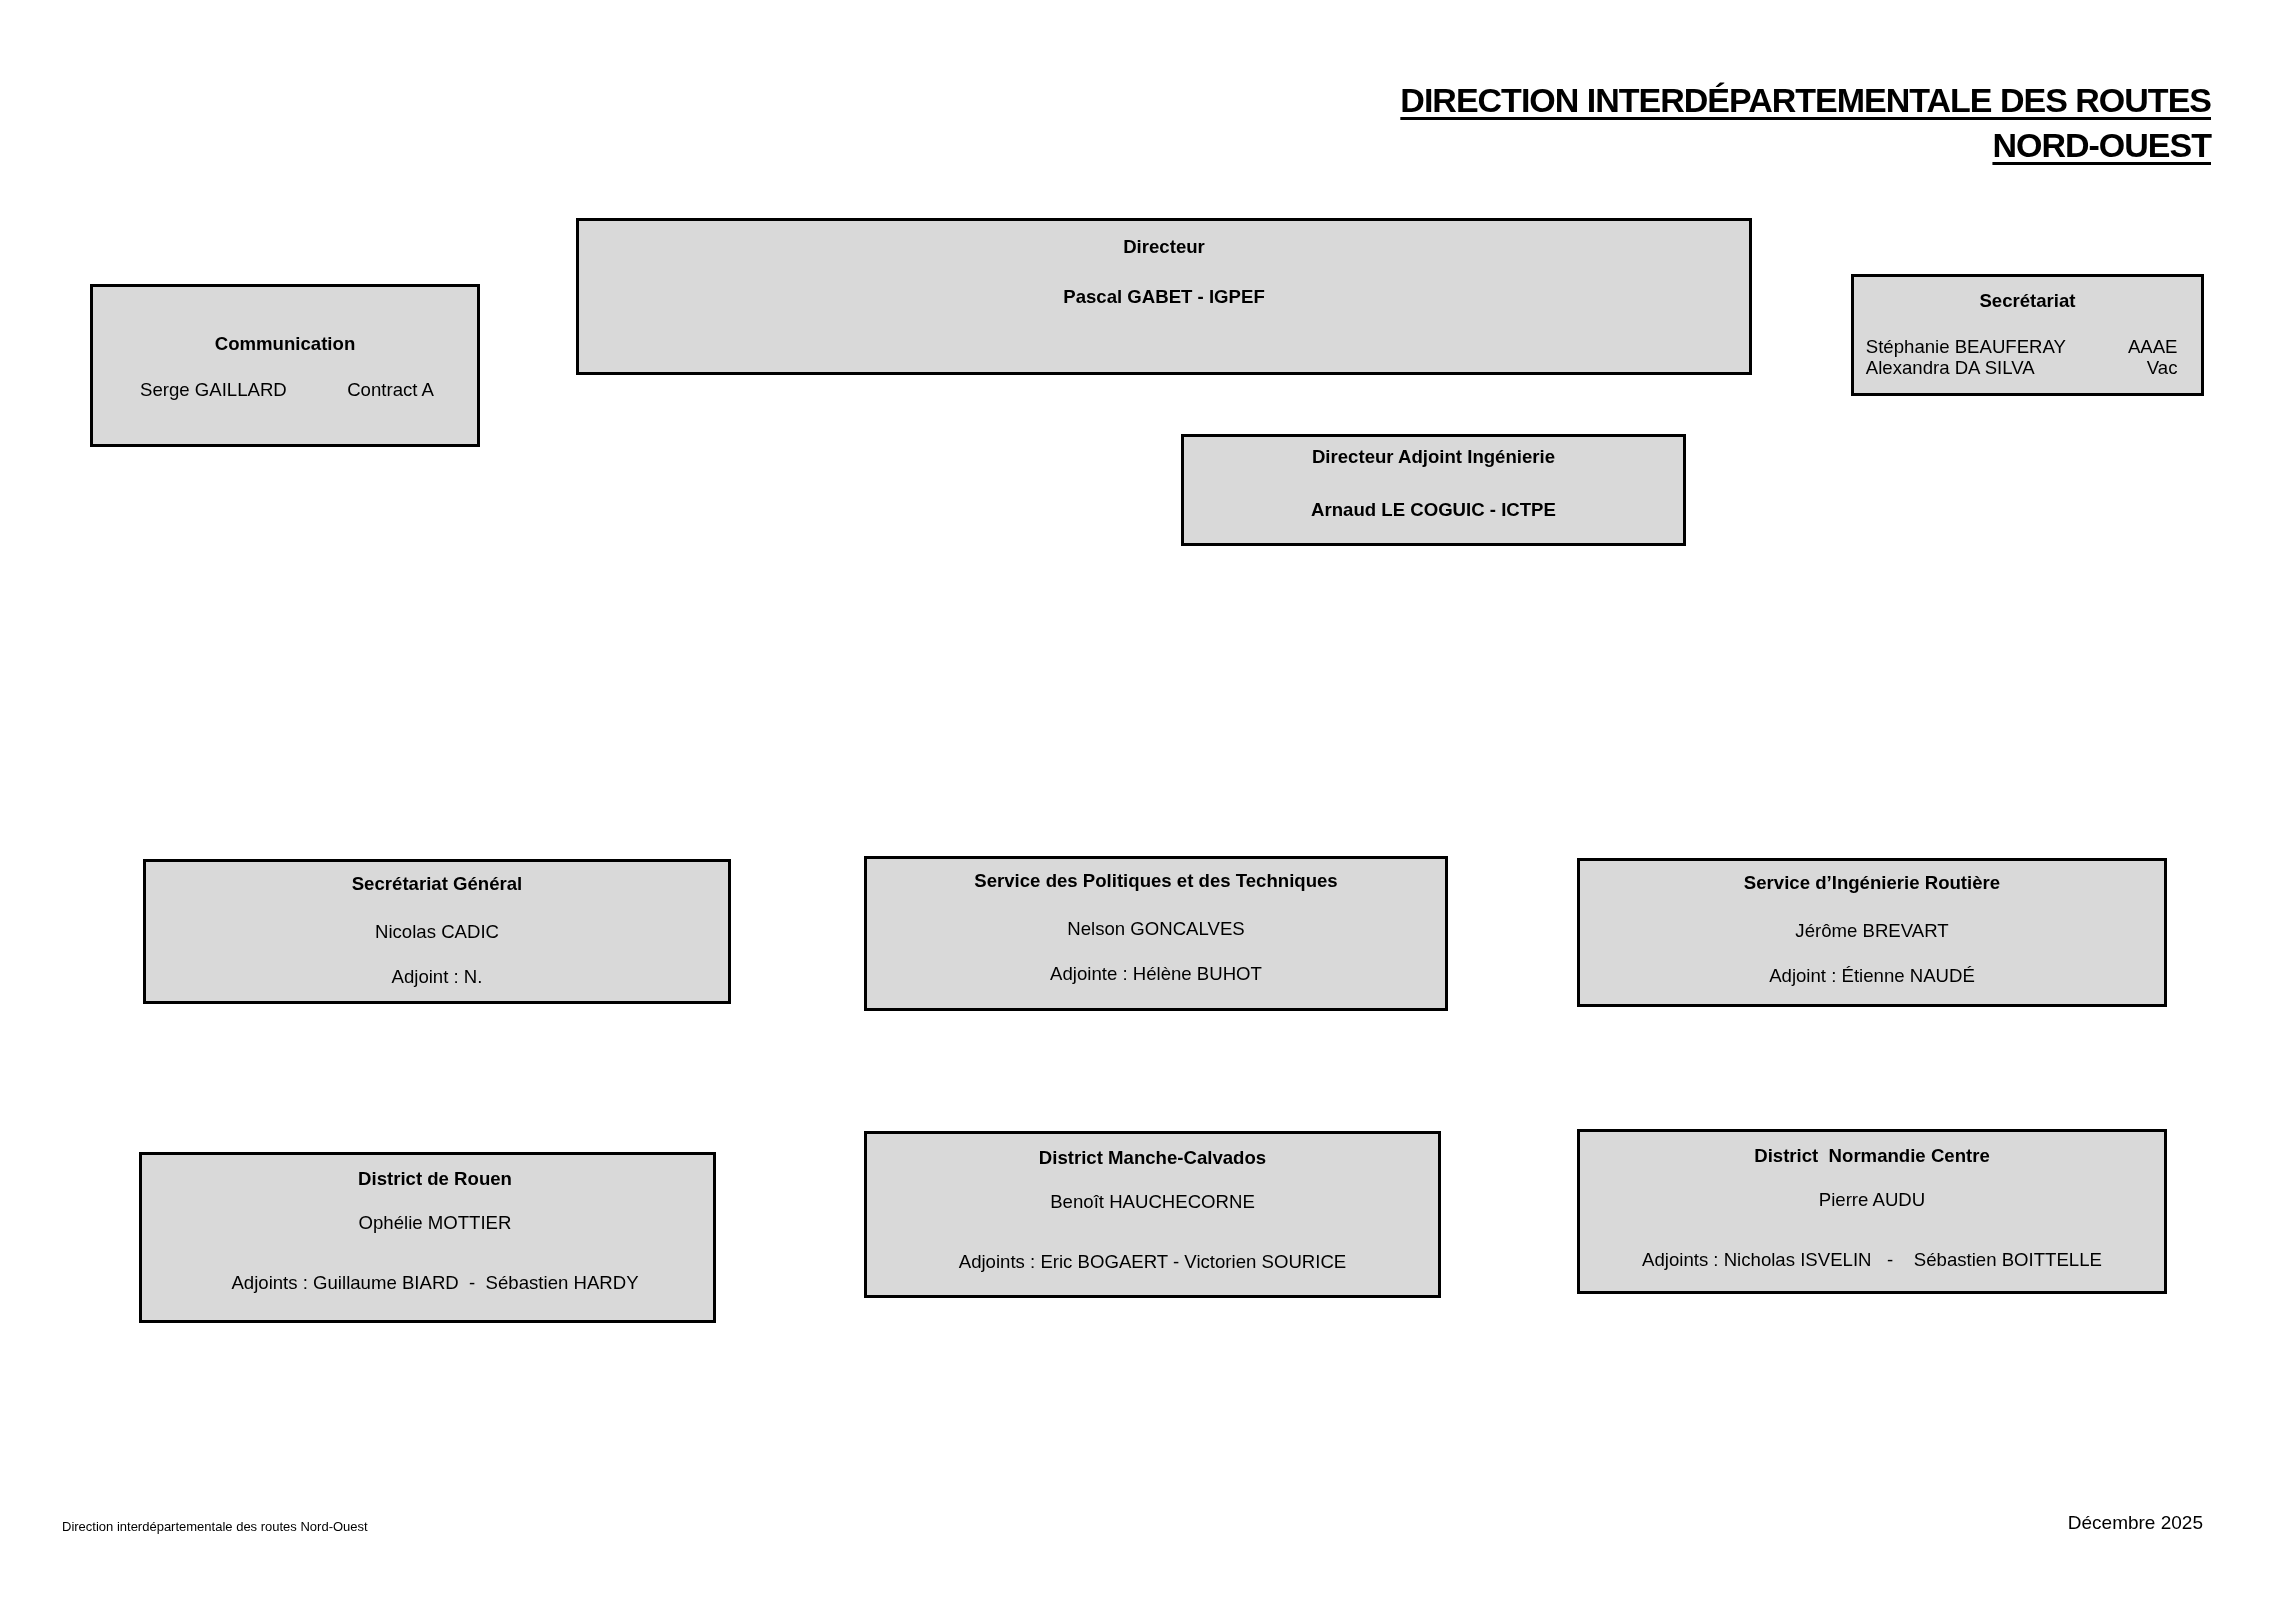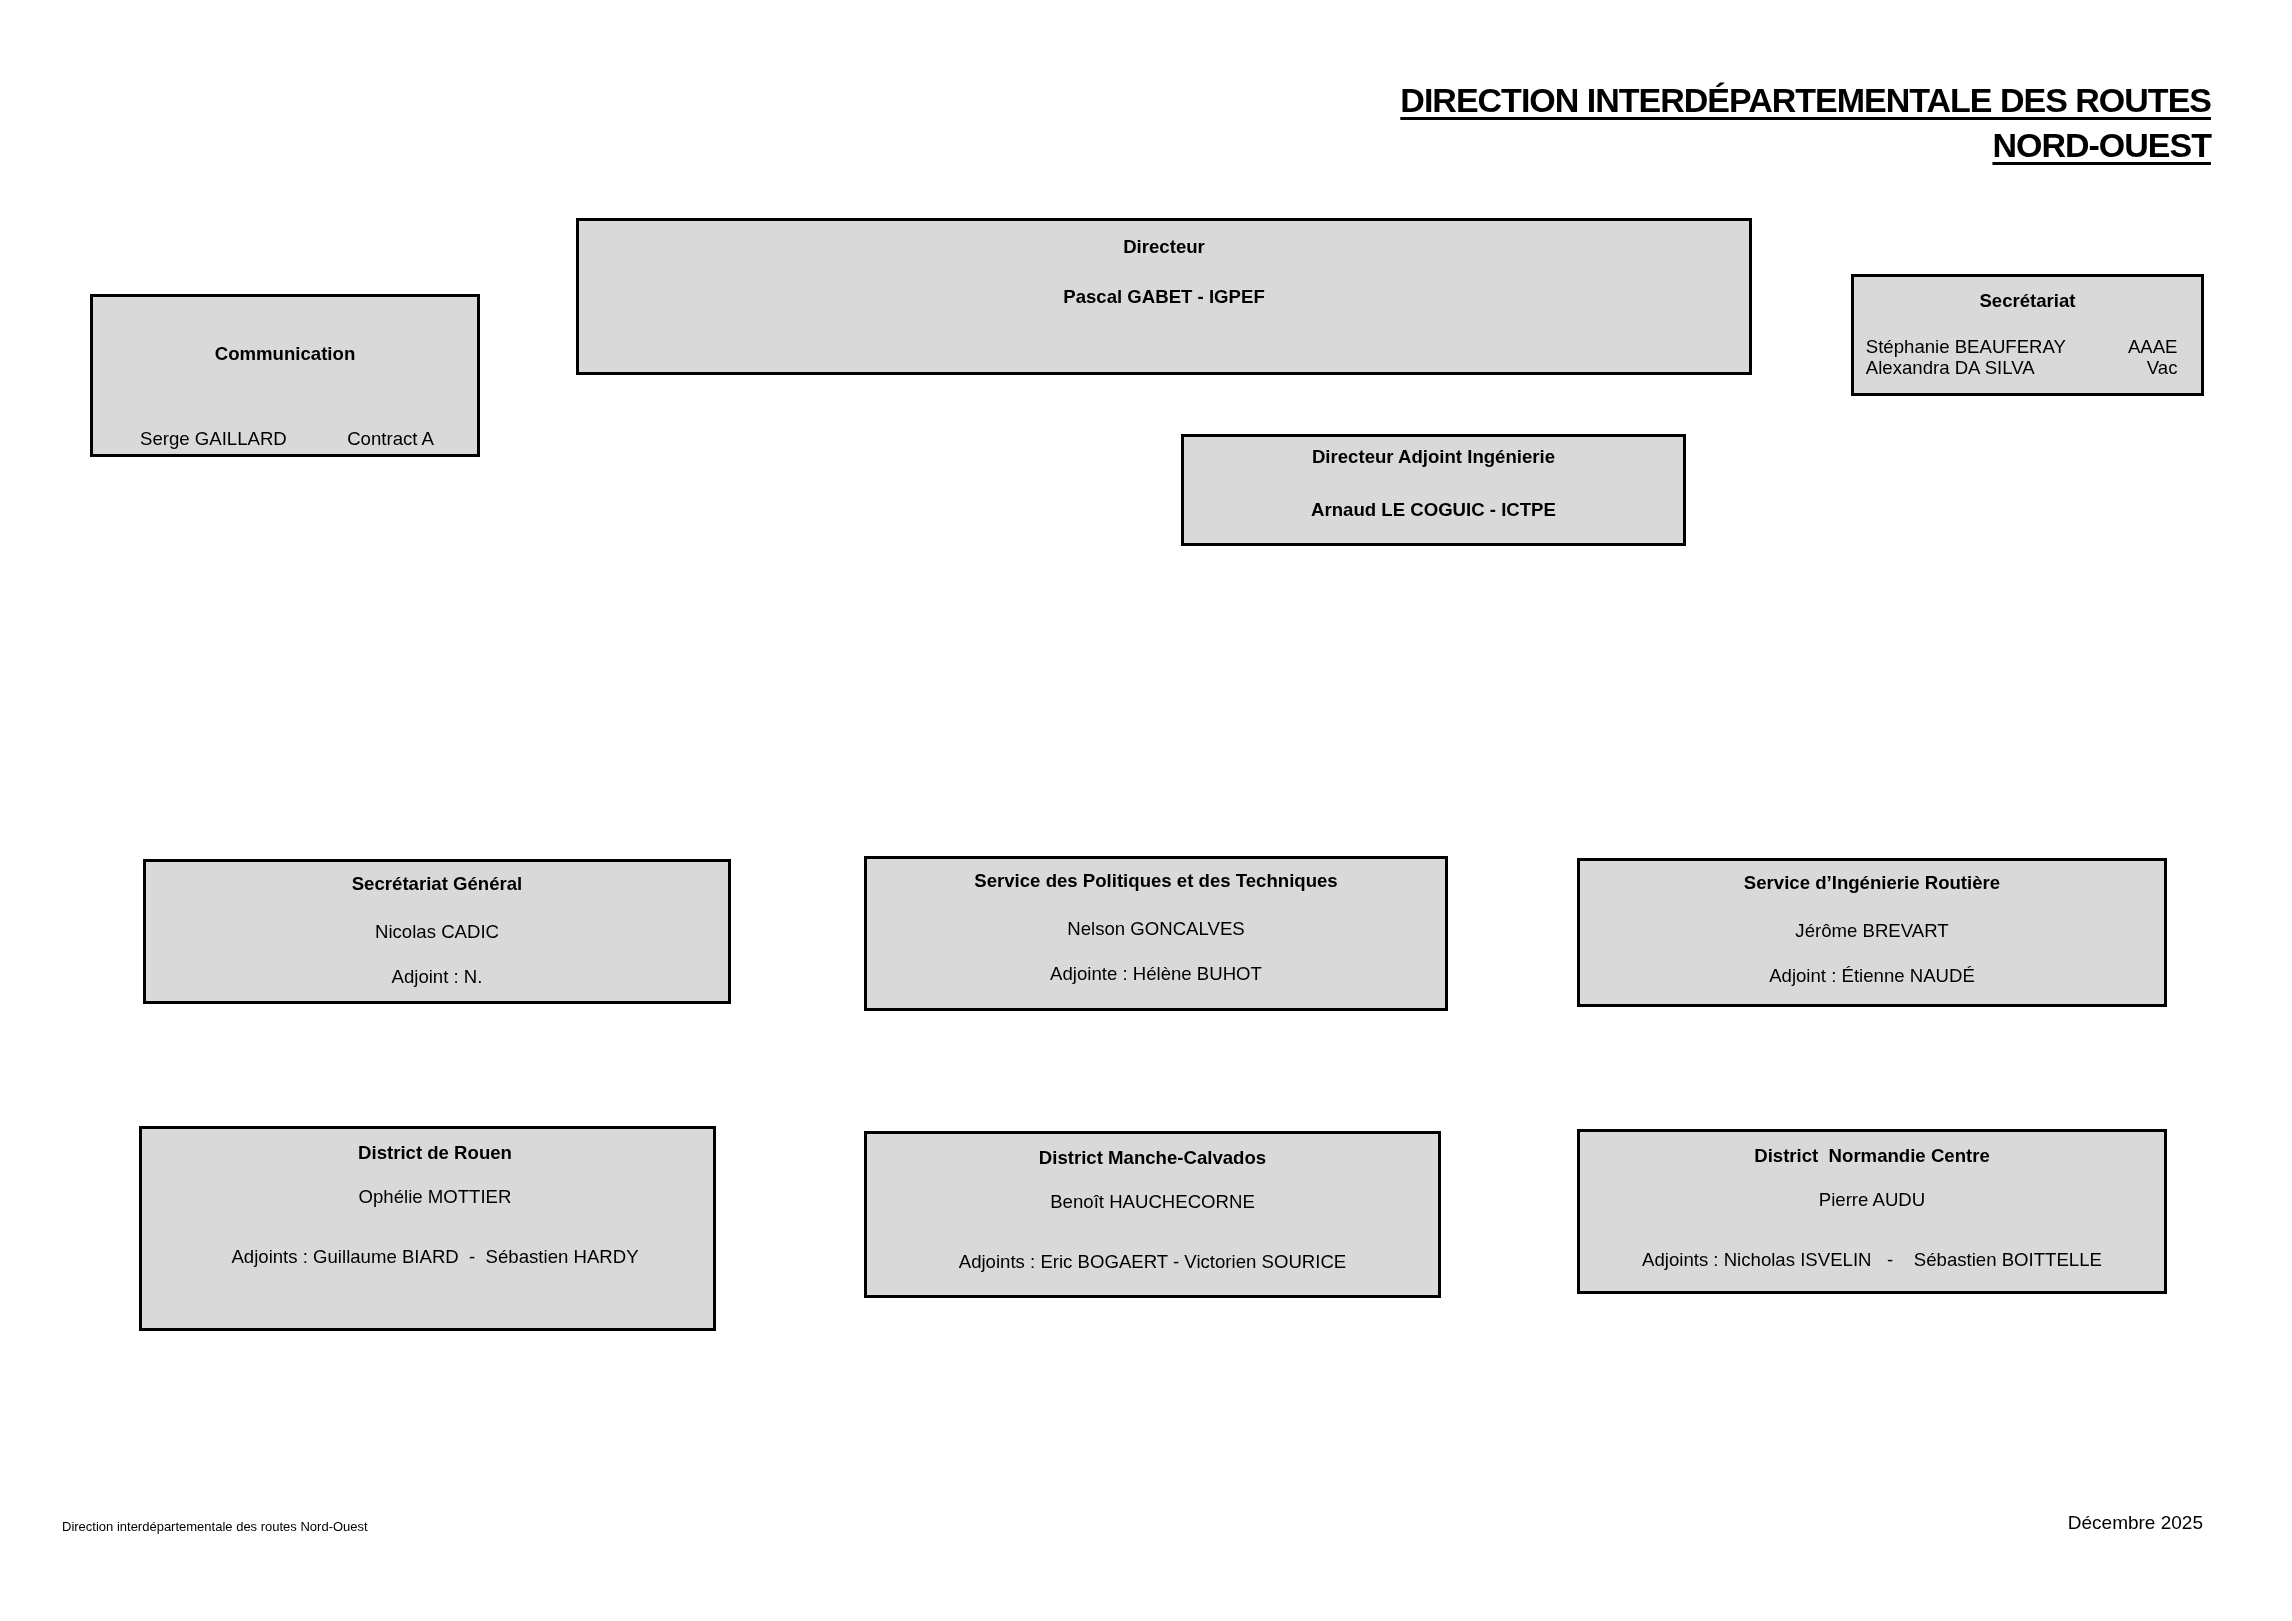--- a/index.html
+++ b/index.html
@@ -52,21 +52,21 @@
     justify-content:space-between;
     white-space:pre;
   }
   .bold-box .box-line{font-weight:bold;text-align:right;}
 
   
   #box-directeur        {left:576px;  top:218px;  width:1176px; height:157px;}
   #box-directeur .box-title{margin-top:13.7px;}
   #box-directeur .box-line {margin-top:27.4px;}
 
-  #box-communication    {left:90px;   top:294px;  width:390px;  height:163px;gap:39px;}
+  #box-communication    {left:90px;   top:284px;  width:390px;  height:163px;}
   #box-communication .box-title{margin-top:45px;}
   #box-communication .row{margin-top:23.5px;padding:0 43px 0 47px;}
 
   #box-secretariat      {left:1851px; top:274px;  width:353px;  height:122px;}
   #box-secretariat .box-title{margin-top:11.8px;}
   #box-secretariat .row{padding:0 23.5px 0 11.8px;}
   #box-secretariat .row.first{margin-top:23.5px;}
 
   #box-adj-exploitation {left:638px;  top:434px;  width:498px;  height:112px;}
   #box-adj-ingenierie   {left:1181px; top:434px;  width:505px;  height:112px;}
@@ -80,21 +80,21 @@
   #box-mission .row.centered{margin-top:27.4px;justify-content:center;gap:63px;}
   #box-mission .row.edges{margin-top:21.6px;padding:0 39px 0 11.8px;}
 
   #box-sec-general      {left:143px;  top:859px;  width:588px;  height:145px;}
   #box-politiques       {left:864px;  top:856px;  width:584px;  height:155px;}
   #box-ingenierie-rout  {left:1577px; top:858px;  width:590px;  height:149px;}
   .service-box .box-title{margin-top:9.8px;}
   .service-box .name-line{margin-top:25.5px;}
   .service-box .adjoint-line{margin-top:23.5px;}
 
-  #box-rouen            {left:139px;  top:1126px; width:577px;  height:205px;padding-left:15px;}
+  #box-rouen            {left:139px;  top:1152px; width:577px;  height:171px;padding-left:15px;}
   #box-manche           {left:864px;  top:1131px; width:577px;  height:167px;}
   #box-normandie        {left:1577px; top:1129px; width:590px;  height:165px;}
   .district-box .box-title{margin-top:11.8px;}
   .district-box .name-line{margin-top:21.6px;}
   .district-box .adjoint-line{margin-top:39px;}
 
   
   .footer-left{
     position:absolute;left:62px;top:1515px;
     font-size:13px;line-height:23.5px;

